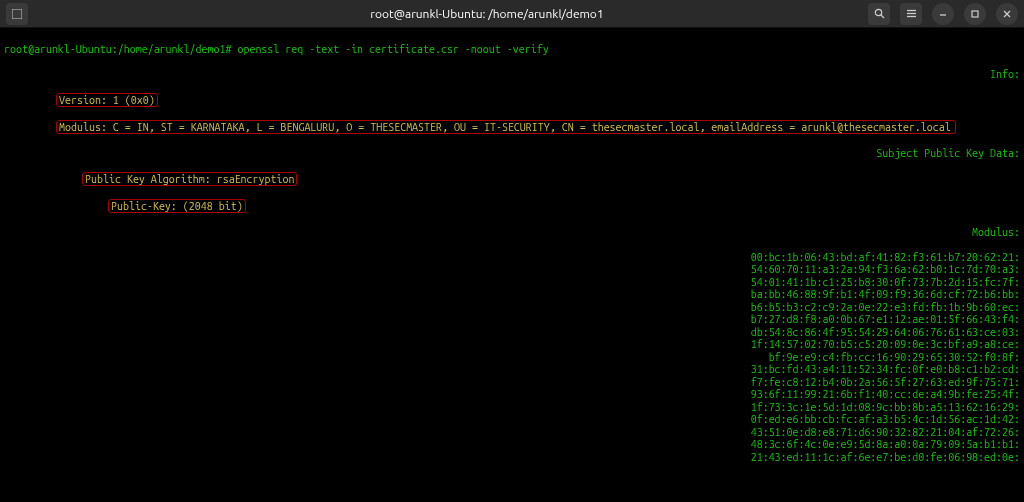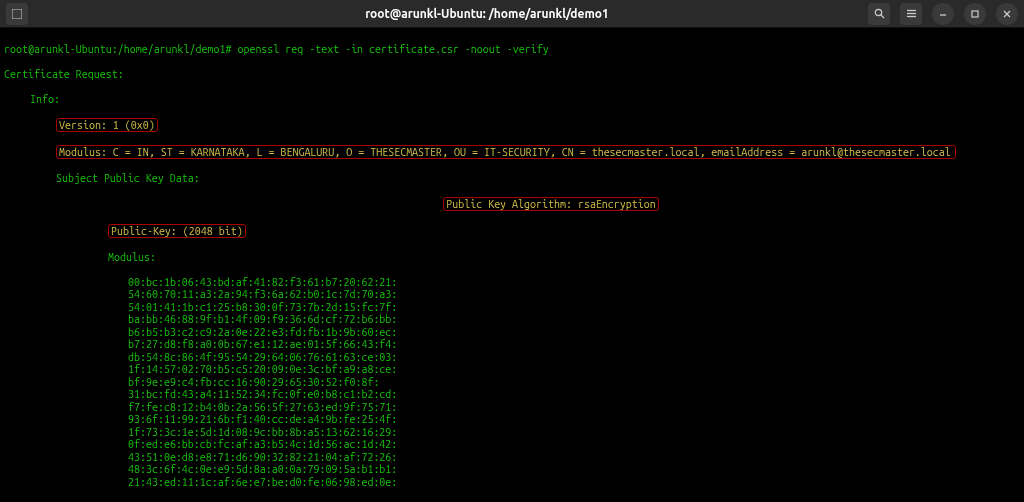--- a/index.html
+++ b/index.html
@@ -25,21 +25,21 @@
     align-items: center;
     gap: 6px;
     width: 120px;
   }
   .title-center {
     flex: 1;
     text-align: center;
     color: #fff;
     font-family: "Ubuntu", sans-serif;
     font-size: 12px;
-    font-weight: 700;
+    font-weight: 400;
   }
   .title-right {
     display: flex;
     align-items: center;
     gap: 10px;
     width: 170px;
     justify-content: flex-end;
   }
   .tb-btn {
     width: 22px;
@@ -66,31 +66,31 @@
     cursor: pointer;
   }
   .terminal {
     background: #000;
     height: calc(100% - 28px);
     padding: 2px 4px 0 4px;
     line-height: 12.5px;
     white-space: pre;
     overflow: hidden;
   }
-  .green { color: #16c60c; }
+  .green { color: #16c60c; text-align: right; }
   .yellow { color: #d6c04b; }
   .highlight-box {
     border: 1px solid #a00;
     border-radius: 3px;
     padding: 0 2px;
     display: inline-block;
   }
   .ind1 { padding-left: 26px; }
   .ind2 { padding-left: 52px; }
-  .ind3 { padding-left: 78px; text-align: center; }
+  .ind3 { padding-left: 78px; }
   .ind4 { padding-left: 104px; }
 </style>
 </head>
 <body>
 
 <div class="titlebar">
   <div class="title-left">
     <div class="tb-sq">
       <svg width="10" height="10" viewBox="0 0 10 10">
           <rect x="0" y="0" width="10" height="10" fill="none" stroke="#ccc" stroke-width="1"></rect>
@@ -126,21 +126,20 @@
       <svg width="10" height="10" viewBox="0 0 10 10">
           <line x1="2" y1="2" x2="8" y2="8" stroke="#ccc" stroke-width="1.3"></line>
           <line x1="8" y1="2" x2="2" y2="8" stroke="#ccc" stroke-width="1.3"></line>
         </svg>
     </div>
   </div>
 </div>
 
 <div class="terminal">
 <div><span class="green">root@arunkl-Ubuntu:/home/arunkl/demo1#</span><span class="green"> openssl req -text -in certificate.csr -noout -verify</span></div>
-<div class="green">Certificate Request:</div>
 <div class="green ind1">Info:</div>
 <div class="ind2"><span class="highlight-box"><span class="yellow">Version: 1 (0x0)</span></span></div>
 <div class="ind2"><span class="highlight-box" style="padding-right:4px;"><span class="yellow">Modulus: C = IN, ST = KARNATAKA, L = BENGALURU, O = THESECMASTER, OU = IT-SECURITY, CN = thesecmaster.local, emailAddress = arunkl@thesecmaster.local</span></span></div>
 <div class="green ind2">Subject Public Key Data:</div>
 <div class="ind3"><span class="highlight-box"><span class="yellow">Public Key Algorithm: rsaEncryption</span></span></div>
 <div class="ind4"><span class="highlight-box"><span class="yellow">Public-Key: (2048 bit)</span></span></div>
 <div class="green ind4">Modulus:</div>
 <div id="modulus-block"><div class="green" style="padding-left: 124px;">00:bc:1b:06:43:bd:af:41:82:f3:61:b7:20:62:21:</div><div class="green" style="padding-left: 124px;">54:60:70:11:a3:2a:94:f3:6a:62:b0:1c:7d:70:a3:</div><div class="green" style="padding-left: 124px;">54:01:41:1b:c1:25:b8:30:0f:73:7b:2d:15:fc:7f:</div><div class="green" style="padding-left: 124px;">ba:bb:46:88:9f:b1:4f:09:f9:36:6d:cf:72:b6:bb:</div><div class="green" style="padding-left: 124px;">b6:b5:b3:c2:c9:2a:0e:22:e3:fd:fb:1b:9b:60:ec:</div><div class="green" style="padding-left: 124px;">b7:27:d8:f8:a0:0b:67:e1:12:ae:01:5f:66:43:f4:</div><div class="green" style="padding-left: 124px;">db:54:8c:86:4f:95:54:29:64:06:76:61:63:ce:03:</div><div class="green" style="padding-left: 124px;">1f:14:57:02:70:b5:c5:20:09:0e:3c:bf:a9:a8:ce:</div><div class="green" style="padding-left: 124px;">bf:9e:e9:c4:fb:cc:16:90:29:65:30:52:f0:8f:</div><div class="green" style="padding-left: 124px;">31:bc:fd:43:a4:11:52:34:fc:0f:e0:b8:c1:b2:cd:</div><div class="green" style="padding-left: 124px;">f7:fe:c8:12:b4:0b:2a:56:5f:27:63:ed:9f:75:71:</div><div class="green" style="padding-left: 124px;">93:6f:11:99:21:6b:f1:40:cc:de:a4:9b:fe:25:4f:</div><div class="green" style="padding-left: 124px;">1f:73:3c:1e:5d:1d:08:9c:bb:8b:a5:13:62:16:29:</div><div class="green" style="padding-left: 124px;">0f:ed:e6:bb:cb:fc:af:a3:b5:4c:1d:56:ac:1d:42:</div><div class="green" style="padding-left: 124px;">43:51:0e:d8:e8:71:d6:90:32:82:21:04:af:72:26:</div><div class="green" style="padding-left: 124px;">48:3c:6f:4c:0e:e9:5d:8a:a0:0a:79:09:5a:b1:b1:</div><div class="green" style="padding-left: 124px;">21:43:ed:11:1c:af:6e:e7:be:d0:fe:06:98:ed:0e:</div></div>
 
 

